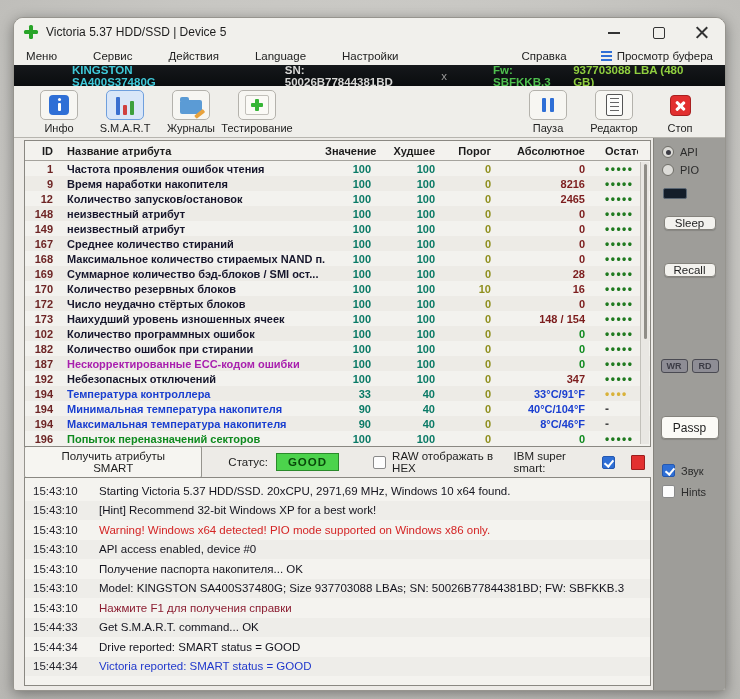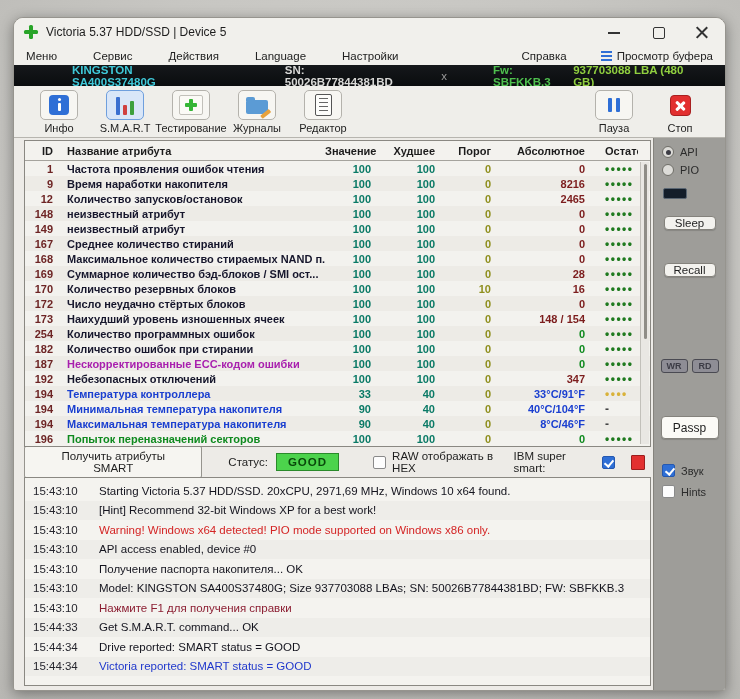--- a/index.html
+++ b/index.html
@@ -190,46 +190,46 @@
           <span class="bars">
             <i class="b1"></i>
             <i class="b2"></i>
             <i class="b3"></i>
           </span>
         </span>
       <span class="lbl">S.M.A.R.T</span>
     </div>
     <div class="tbtn">
       <span class="frame">
+          <span class="folder"></span>
+        </span>
+      <span class="lbl">Журналы</span>
+    </div>
+    <div class="tbtn">
+      <span class="frame">
           <span class="testbox">
             <span class="plus-sm"></span>
           </span>
         </span>
       <span class="lbl">Тестирование</span>
-    </div>
-    <div class="tbtn">
-      <span class="frame">
-          <span class="folder"></span>
-        </span>
-      <span class="lbl">Журналы</span>
-    </div>
-    <div class="tbtn">
-      <span class="frame">
-          <span class="doc"></span>
-        </span>
-      <span class="lbl">Редактор</span>
     </div>
     <div class="tbtn tbtn-right">
       <span class="frame">
           <span class="pausebars">
             <i></i>
             <i></i>
           </span>
         </span>
       <span class="lbl">Пауза</span>
+    </div>
+    <div class="tbtn">
+      <span class="frame">
+          <span class="doc"></span>
+        </span>
+      <span class="lbl">Редактор</span>
     </div>
     <div class="tbtn">
       <span class="frame" style="border:none;background:transparent;">
           <span class="xmark"></span>
         </span>
       <span class="lbl">Стоп</span>
     </div>
   </div>
 
   <div class="content">
@@ -339,21 +339,21 @@
             <div class="trow">
               <span class="cell num c-id">173</span>
               <span class="cell name c-dark">Наихудший уровень изношенных ячеек</span>
               <span class="cell num c-teal">100</span>
               <span class="cell num c-teal">100</span>
               <span class="cell num c-olive">0</span>
               <span class="cell num c-maroon">148 / 154</span>
               <span class="cell health c-dots-green">•••••</span>
             </div>
             <div class="trow alt">
-              <span class="cell num c-id">254</span>
+              <span class="cell num c-id">102</span>
               <span class="cell name c-dark">Количество программных ошибок</span>
               <span class="cell num c-teal">100</span>
               <span class="cell num c-teal">100</span>
               <span class="cell num c-olive">0</span>
               <span class="cell num c-green">0</span>
               <span class="cell health c-dots-green">•••••</span>
             </div>
             <div class="trow">
               <span class="cell num c-id">182</span>
               <span class="cell name c-dark">Количество ошибок при стирании</span>

